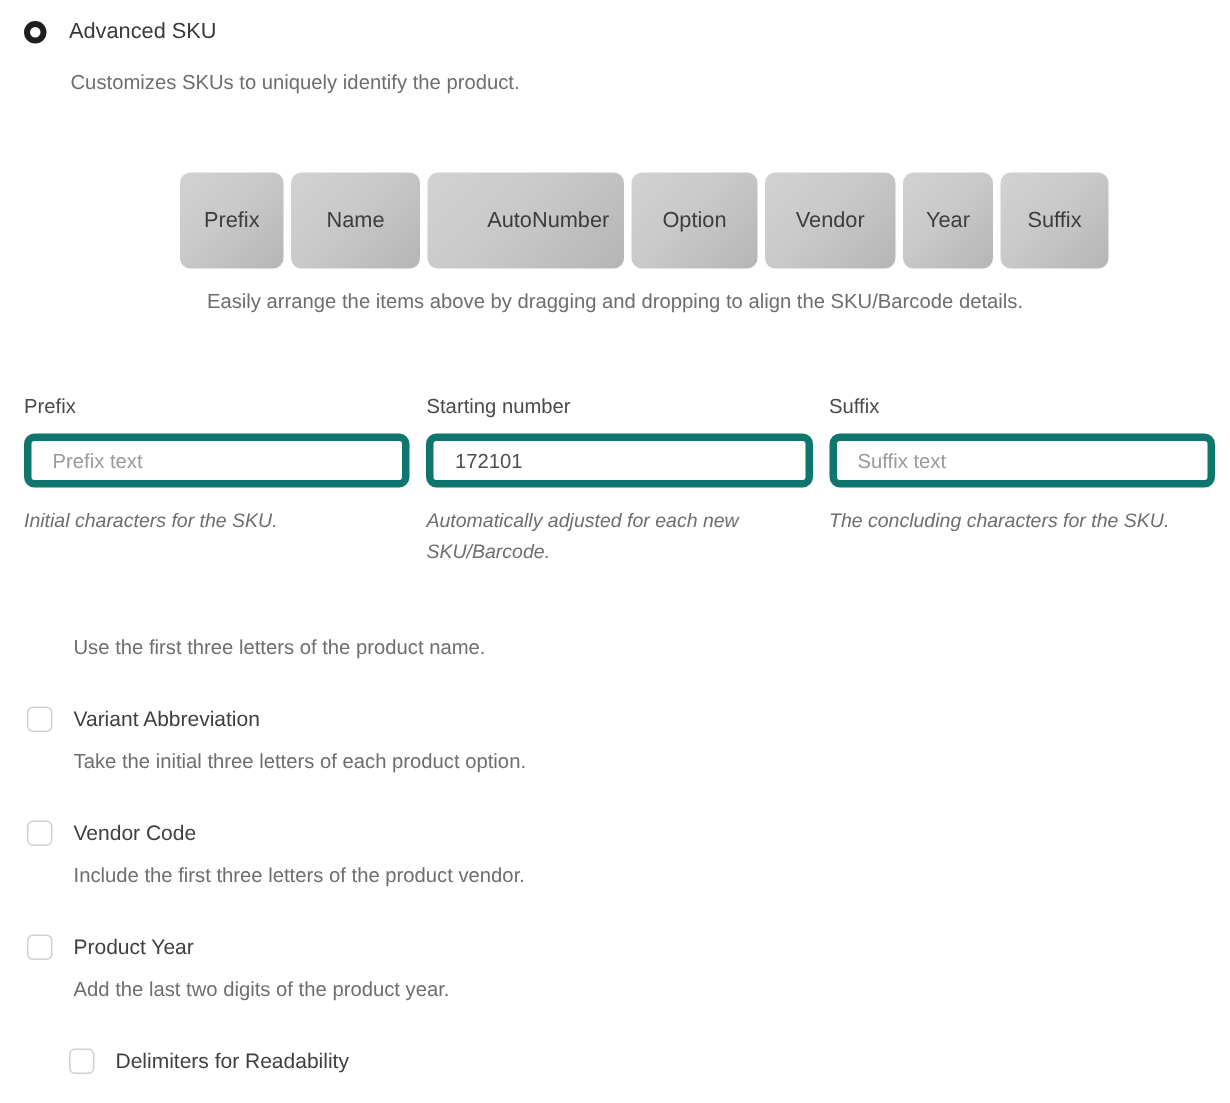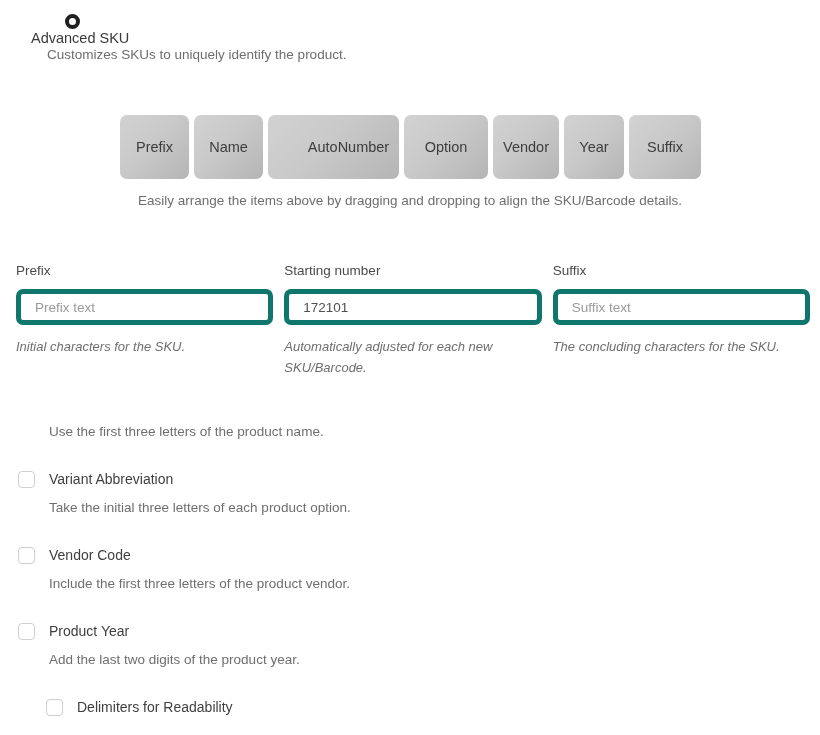--- a/index.html
+++ b/index.html
@@ -22,22 +22,21 @@
     height: 735px;
     box-sizing: border-box;
   }
 
   
   .radio-row {
     position: absolute;
     left: 16px;
     top: 12px;
     display: flex;
-    align-items: center;
-    flex-direction: column;
+    align-items: flex-start;
   }
   .radio-mark {
     width: 15px;
     height: 15px;
     border-radius: 50%;
     border: 4px solid #1f1f1f;
     background: #ffffff;
     box-sizing: border-box;
     margin-top: 2px;
     flex: 0 0 auto;
@@ -73,24 +72,24 @@
     align-items: center;
     justify-content: center;
     font-size: 14.5px;
     color: #3d3d3d;
     box-sizing: border-box;
     padding: 0 18px;
     cursor: grab;
     user-select: none;
   }
   .chip.w-prefix     { width: 69px; }
-  .chip.w-name       { width: 69px; text-align: right; }
+  .chip.w-name       { width: 86px; text-align: right; }
   .chip.w-autonumber { width: 131px; padding-left: 48px; }
   .chip.w-option     { width: 84px; }
-  .chip.w-vendor     { width: 66px; }
+  .chip.w-vendor     { width: 87px; }
   .chip.w-year       { width: 60px; }
   .chip.w-suffix     { width: 72px; }
 
   .chips-hint {
     position: absolute;
     left: 0;
     top: 193px;
     width: 820px;
     text-align: center;
     font-size: 13.5px;

